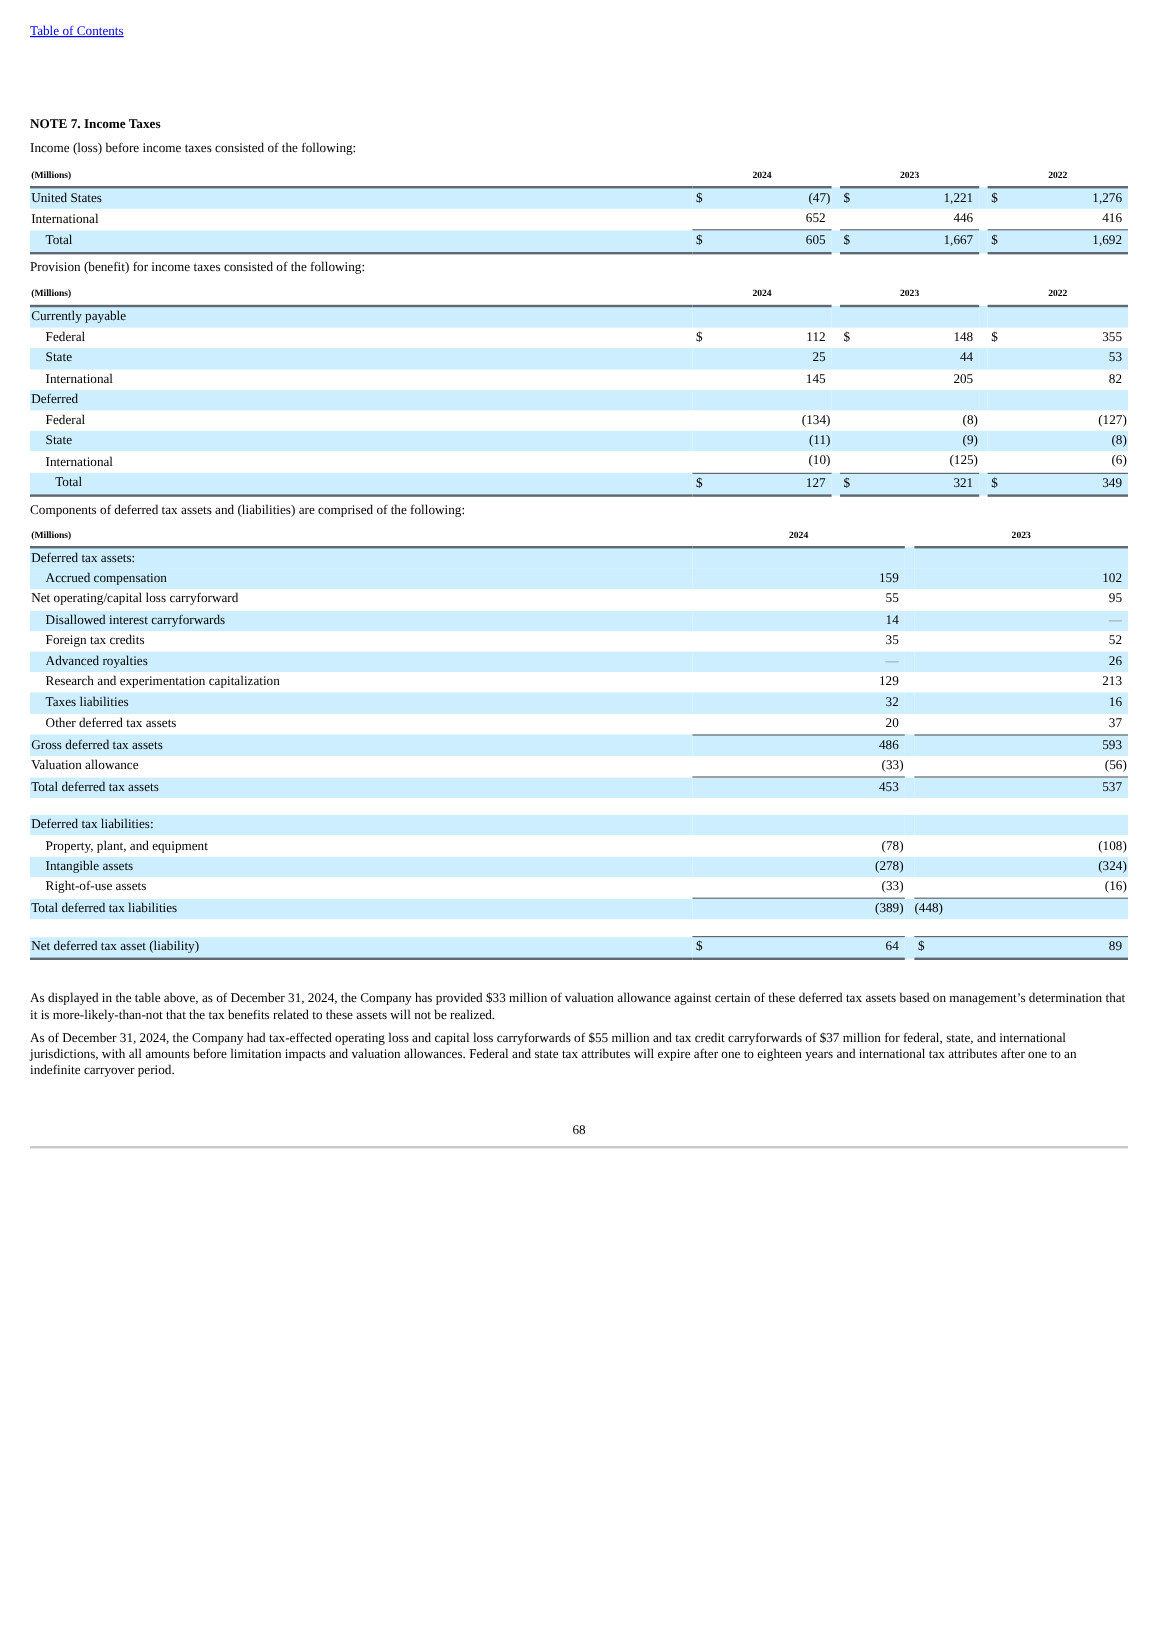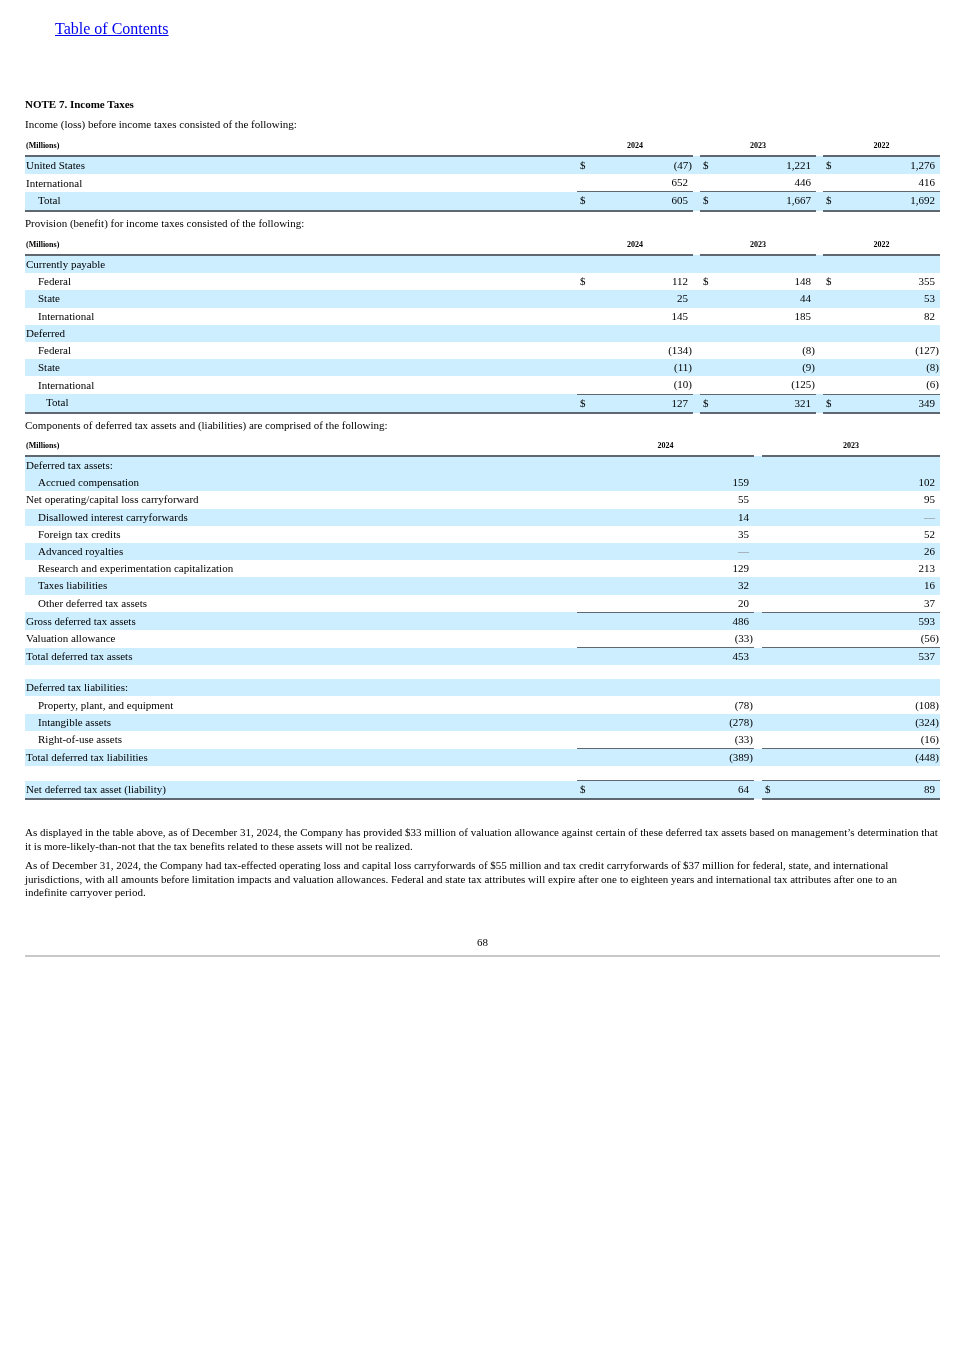--- a/index.html
+++ b/index.html
@@ -1,21 +1,21 @@
 <!DOCTYPE html>
 <html><head>
 <meta charset="utf-8">
 <style>
   html, body { margin: 0; padding: 0; background: #ffffff; }
   body {
     width: 965px; height: 1365px; position: relative;
     font-family: "Liberation Serif", serif; color: #000; font-size: 11px;
   }
   .page { position: absolute; left: 25px; top: 0; width: 915px; }
-  a.toc { position: absolute; left: 0; top: 20px; color: #0000ee; text-decoration: underline; font-size: 16px; margin-left: 30px; }
+  a.toc { position: absolute; left: 0; top: 20px; color: #0000ee; text-decoration: underline; font-size: 11px; }
   .note-title { position: absolute; left: 0; top: 98px; font-weight: bold; font-size: 11px; }
   .intro { position: absolute; left: 0; font-size: 11px; }
 
   table.fin { position: absolute; left: 0; width: 915px; border-collapse: collapse; table-layout: fixed; font-size: 11px; }
   table.fin td { padding: 0; height: 17.2px; line-height: 17px; white-space: nowrap; }
   table.fin tr.hdr td { height: 15px; font-size: 8px; font-weight: bold; font-family: "Liberation Serif", serif; vertical-align: bottom; padding-bottom: 1px; }
   table.fin tr.hdr td.yr { text-align: center; border-bottom: 2px solid #5f6770; }
   table.fin tr.hdr td.lbl { border-bottom: 2px solid #5f6770; }
   tr.shade td { background: #cceeff; }
   td.lbl { padding-left: 1px !important; }
@@ -227,21 +227,21 @@
           <td>
             <div style="display: flex; justify-content: space-between;">
               <span style="padding-left: 3px;"></span>
               <span style="padding-right: 5px;">145</span>
             </div>
           </td>
           <td class="gap"></td>
           <td>
             <div style="display: flex; justify-content: space-between;">
               <span style="padding-left: 3px;"></span>
-              <span style="padding-right: 5px;">185</span>
+              <span style="padding-right: 5px;">205</span>
             </div>
           </td>
           <td class="gap"></td>
           <td>
             <div style="display: flex; justify-content: flex-end;">
               <span style="padding-left: 3px;"></span>
               <span style="padding-right: 5px;">82</span>
             </div>
           </td>
         </tr>
@@ -642,21 +642,21 @@
         <tr class="shade">
           <td class="lbl ">Total deferred tax liabilities</td>
           <td class="topline">
             <div style="display: flex; justify-content: space-between;">
               <span style="padding-left: 3px;"></span>
               <span style="padding-right: 1px;">(389)</span>
             </div>
           </td>
           <td class="gap"></td>
           <td class="topline">
-            <div style="display: flex; justify-content: space-between;">
+            <div style="display: flex; justify-content: space-between; flex-direction: column;">
               <span style="padding-left: 3px;"></span>
               <span style="padding-right: 1px;">(448)</span>
             </div>
           </td>
         </tr>
         <tr>
           <td colspan="4" style="height: 14px;"></td>
         </tr>
         <tr class="shade lastrow">
           <td class="lbl ">Net deferred tax asset (liability)</td>

